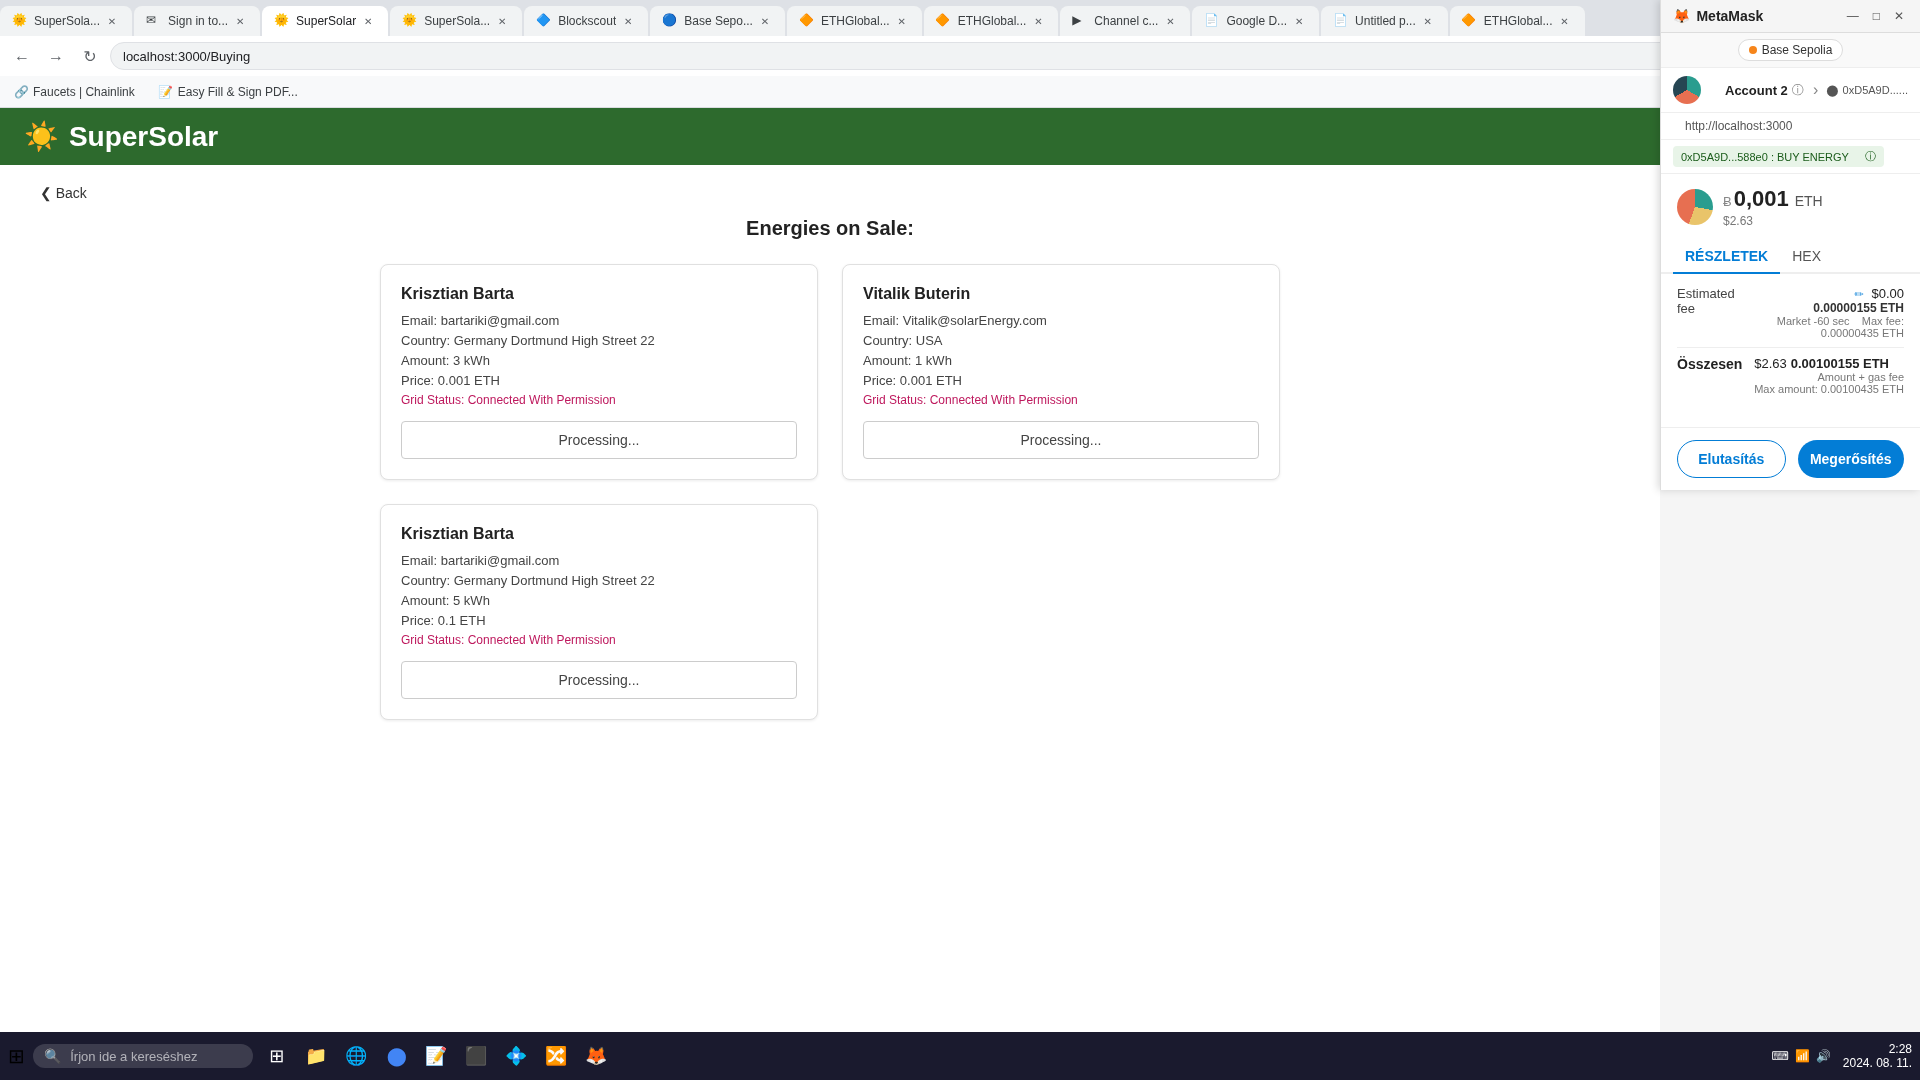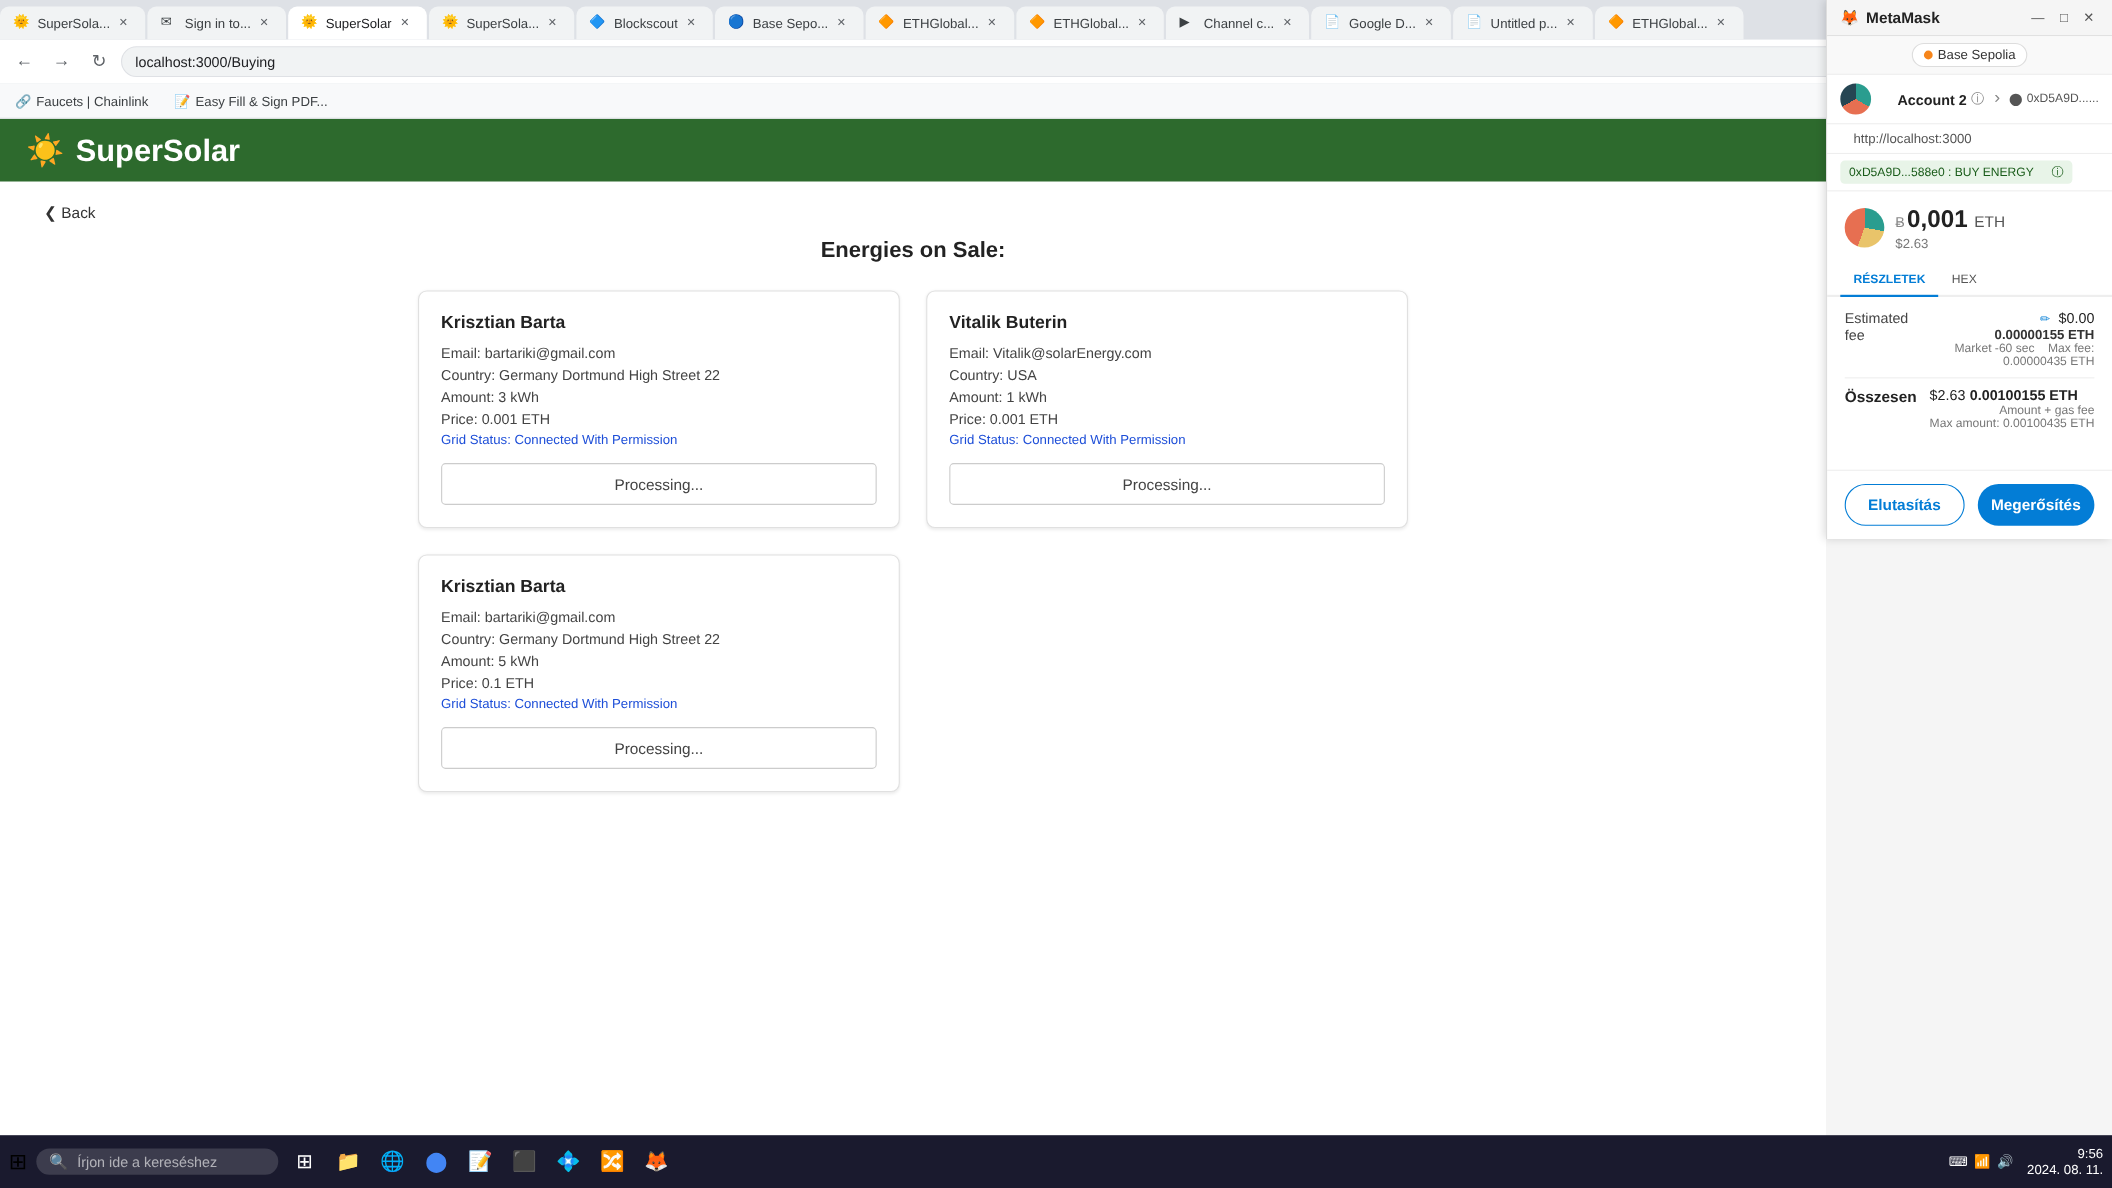--- a/index.html
+++ b/index.html
@@ -190,21 +190,21 @@
       color: #222;
       margin-bottom: 10px;
     }
     .card-detail {
       font-size: 13px;
       color: #444;
       margin-bottom: 5px;
     }
     .card-grid-status {
       font-size: 12px;
-      color: #1d4ed8;
+      color: #be185d;
       margin-bottom: 14px;
     }
 
     .processing-btn {
       width: 100%;
       padding: 10px;
       border: 1px solid #ccc;
       border-radius: 4px;
       background: #ffffff;
       font-size: 14px;
@@ -375,21 +375,21 @@
       margin-top: 2px;
     }
 
     .mm-tabs {
       display: flex;
       border-bottom: 2px solid #eee;
       padding: 0 12px;
     }
     .mm-tab {
       padding: 8px 12px;
-      font-size: 11px;
+      font-size: 14px;
       cursor: pointer;
       color: #555;
       border-bottom: 2px solid transparent;
       margin-bottom: -2px;
     }
     .mm-tab.active {
       color: #037dd6;
       border-bottom: 2px solid #037dd6;
       font-weight: 600;
     }
@@ -838,17 +838,17 @@
     <div class="taskbar-icon">🔀</div>
     <div class="taskbar-icon">🦊</div>
   </div>
   <div class="taskbar-right">
     <div class="taskbar-sys-icons">
       <span>⌨</span>
       <span>📶</span>
       <span>🔊</span>
     </div>
     <div class="taskbar-time">
-      <div>9:56</div>
+      <div>2:28</div>
       <div>2024. 08. 11.</div>
     </div>
   </div>
 </div>
 
 </body></html>

